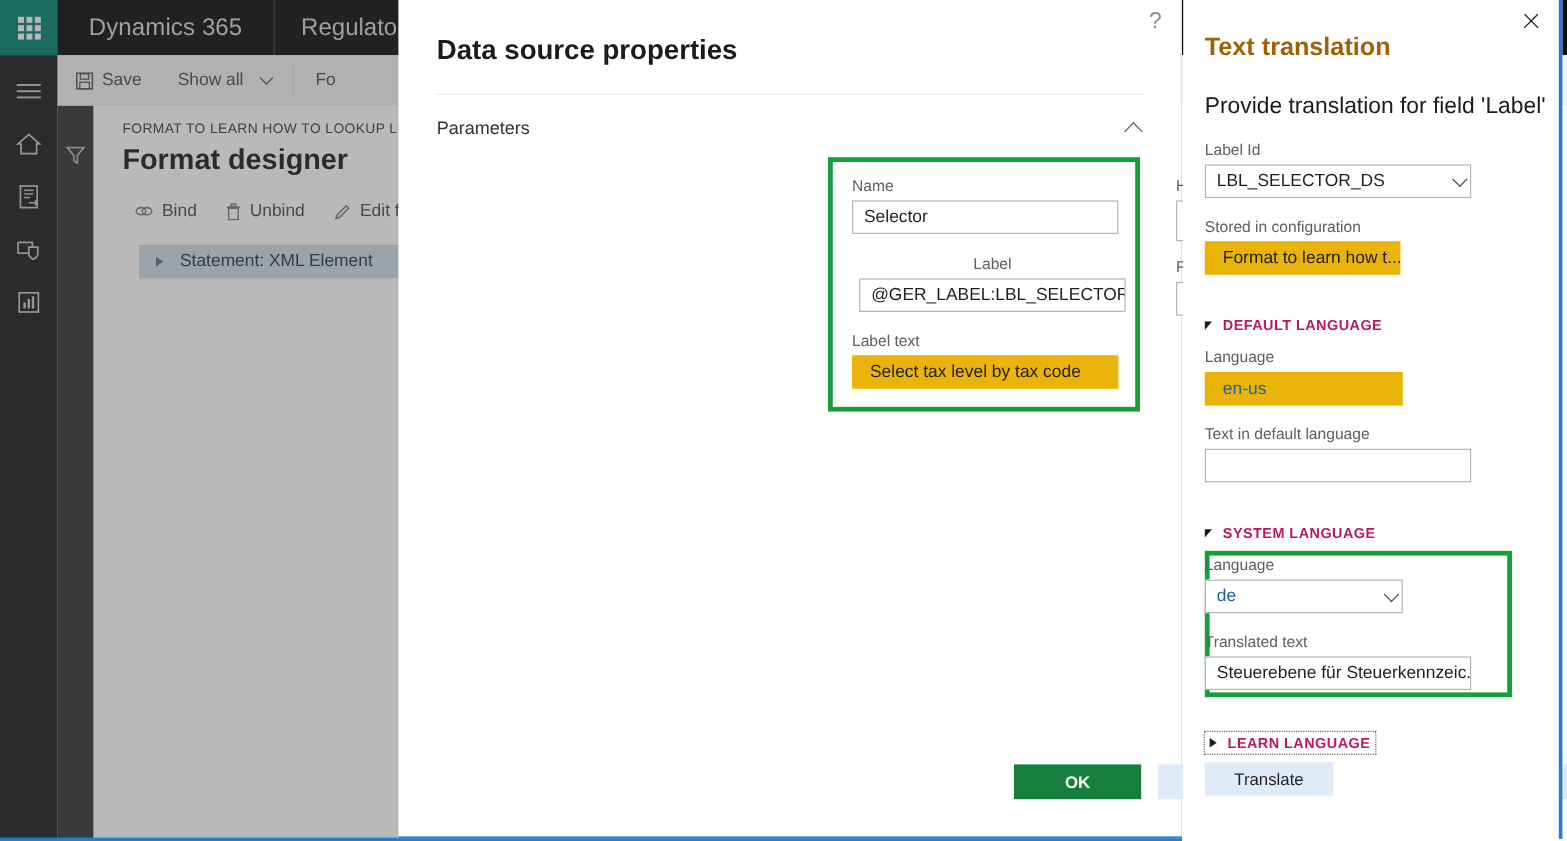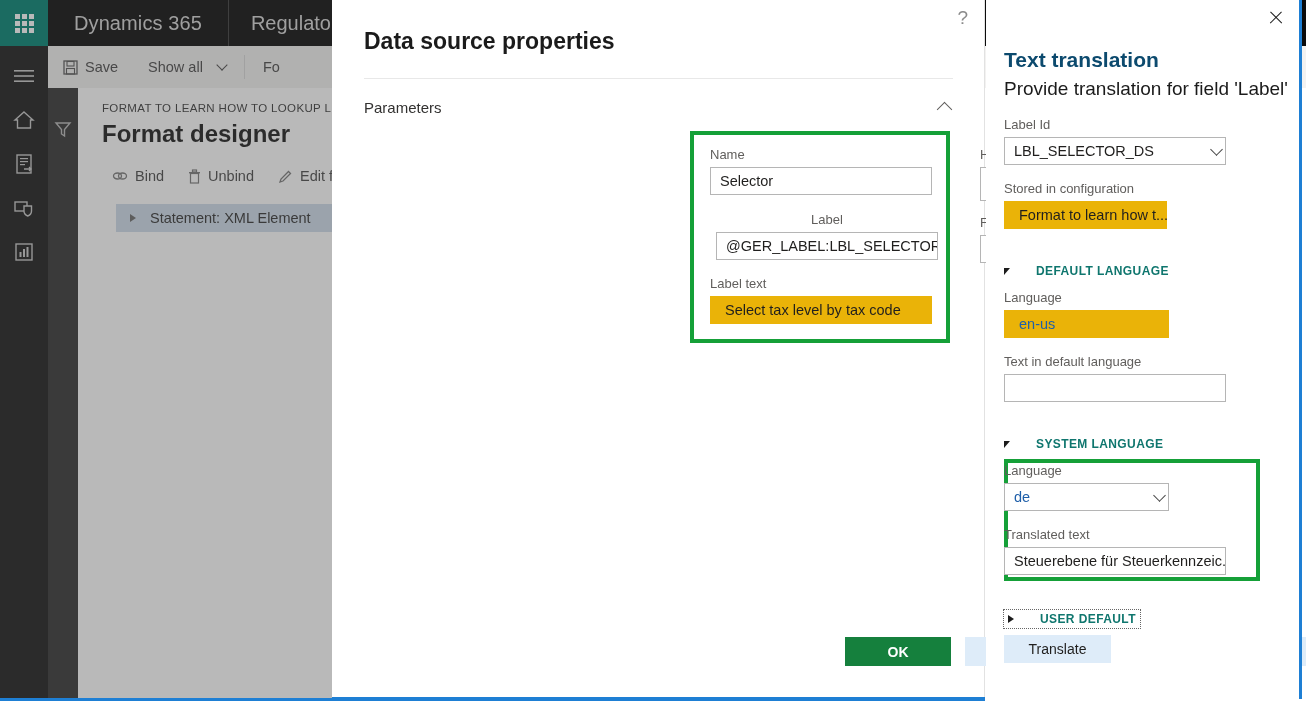--- a/index.html
+++ b/index.html
@@ -172,34 +172,34 @@
     position: absolute; top: 9px; right: 14px; width: 18px; height: 18px;
     cursor: pointer;
   }
   .rp-close:before, .rp-close:after {
     content: ""; position: absolute; left: 1px; top: 8px; width: 16px; height: 1.4px;
     background: #1b1b1b;
   }
   .rp-close:before { transform: rotate(45deg); }
   .rp-close:after  { transform: rotate(-45deg); }
 
-  .rp-title { position: absolute; top: 28px; left: 18px; font-size: 21px; font-weight: bold; color: #0c4a6e; margin-top: 20px; }
+  .rp-title { position: absolute; top: 28px; left: 18px; font-size: 21px; font-weight: bold; color: #a16207; }
   .rp-sub   { position: absolute; top: 78px; left: 18px; font-size: 19px; color: #1b1b1b; white-space: nowrap; }
 
   .rp-f { position: absolute; left: 1004px; }
   #rp-labelid  { top: 117px; width: 222px; }
   #rp-stored   { top: 181px; width: 163px; }
   #rp-lang-def { top: 290px; width: 165px; }
   #rp-textdef  { top: 354px; width: 222px; }
   #rp-lang-sys { top: 463px; width: 165px; }
   #rp-trans    { top: 527px; width: 222px; }
 
   .group-head {
-    position: absolute; left: 1004px; display: flex; align-items: center; gap: 26px;
-    font-size: 12px; font-weight: bold; letter-spacing: .4px; color: #0f766e; justify-content: space-between;
+    position: absolute; left: 1004px; display: flex; align-items: center; gap: 9px;
+    font-size: 12px; font-weight: bold; letter-spacing: .4px; color: #be185d; justify-content: space-between;
   }
   #gh-default { top: 264px; }
   #gh-system  { top: 437px; }
   #gh-user    { top: 610px; padding: 2px 4px; outline: 1px dotted #666; outline-offset: 0; }
   .tri-dn {
     width: 0; height: 0; border-top: 7px solid #1b1b1b;
     border-right: 6px solid transparent; border-left: 0;
   }
   .tri-rt-sm {
     width: 0; height: 0; border-left: 6px solid #1b1b1b;
@@ -444,18 +444,18 @@
     </div>
   </div>
 
   <div class="rp-f" id="rp-trans">
     <div class="field-label">Translated text</div>
     <div class="tb ellip">Steuerebene für Steuerkennzeic...</div>
   </div>
 
   <div class="group-head" id="gh-user">
     <span class="tri-rt-sm"></span>
-    <span>USER DEFAULT</span>
+    <span>LEARN LANGUAGE</span>
   </div>
 
   <div class="rp-translate-btn">Translate</div>
 
 </div>
 
 </body></html>

